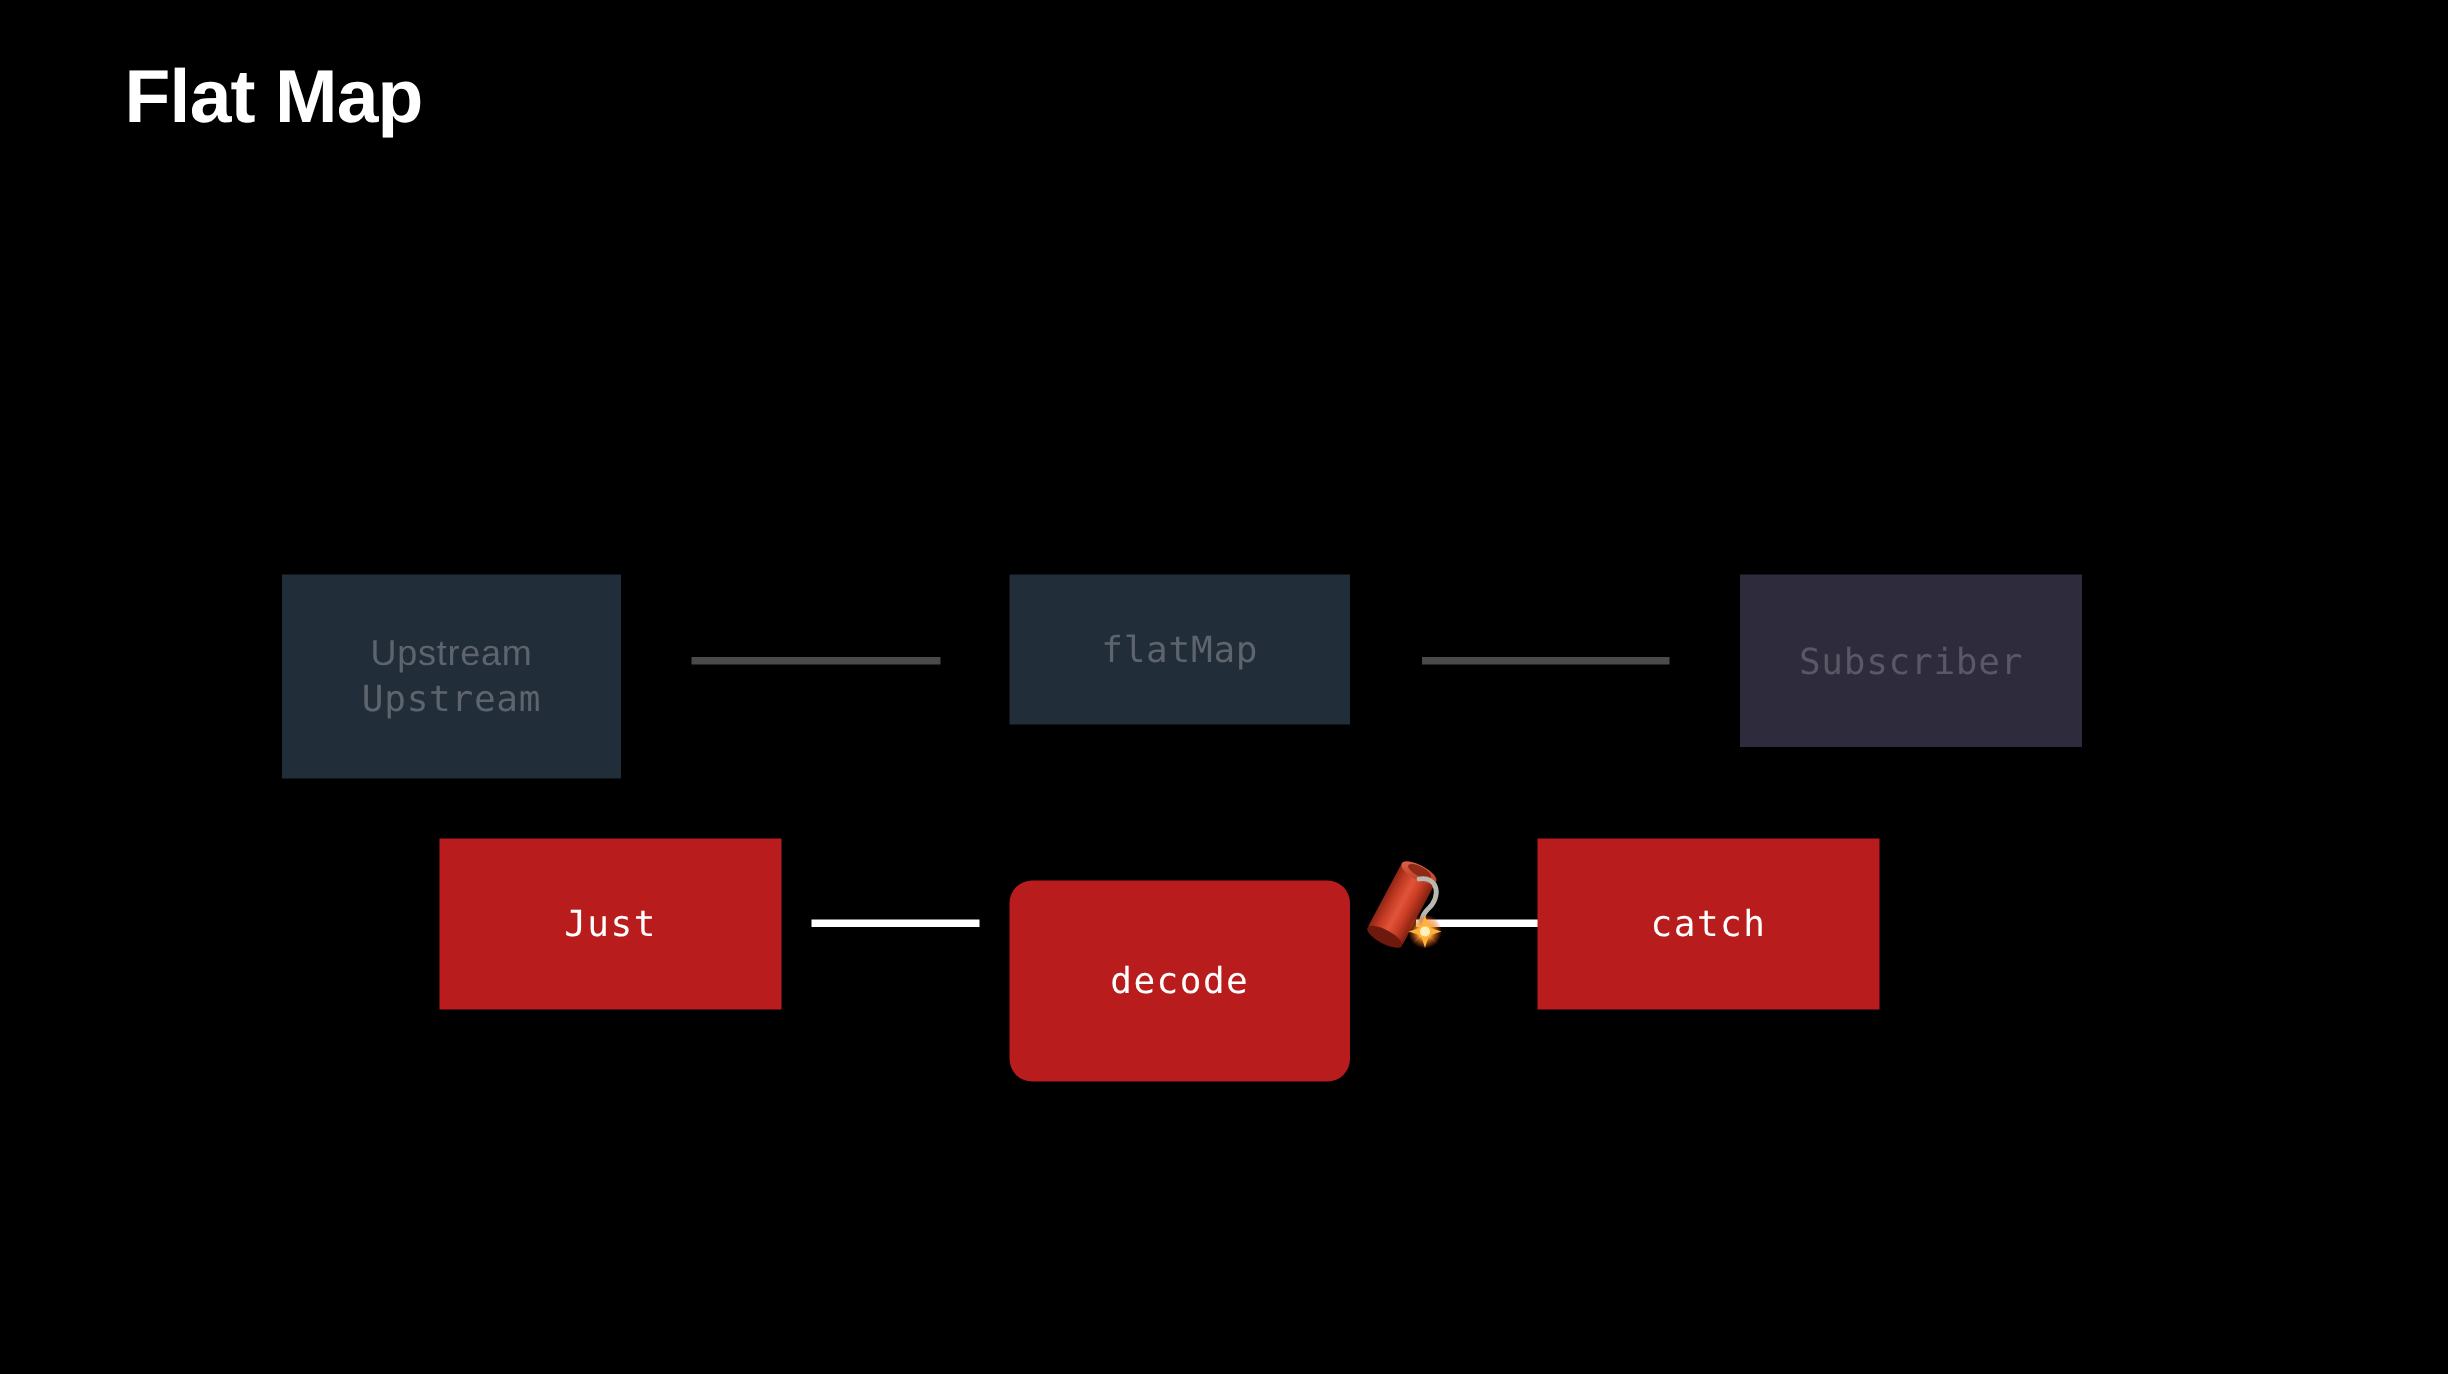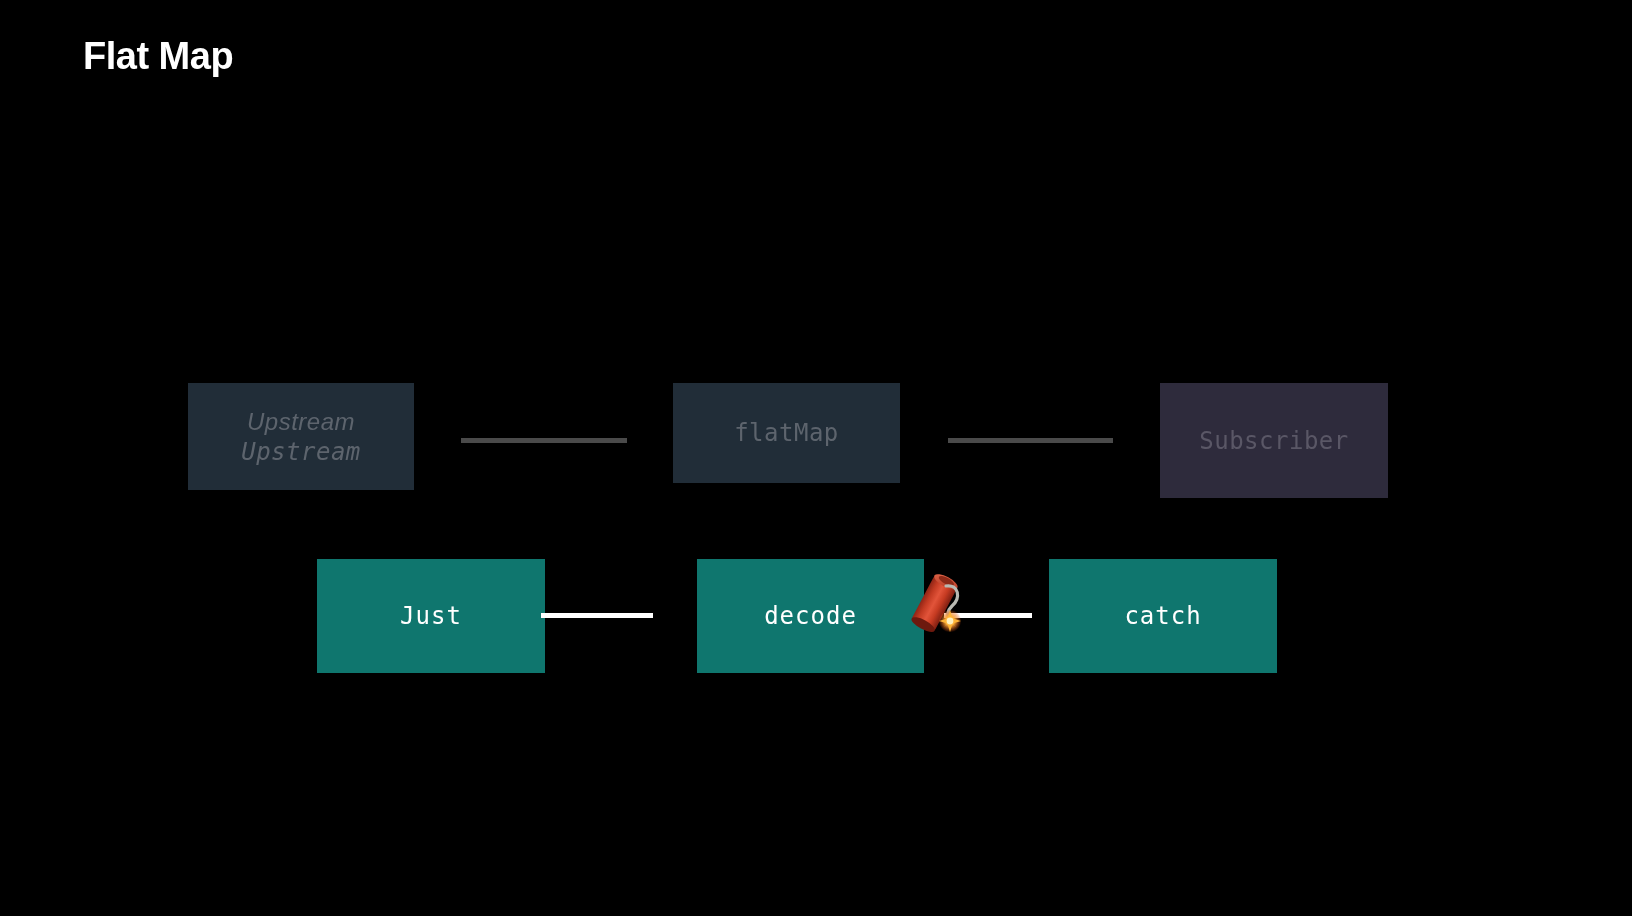--- a/index.html
+++ b/index.html
@@ -18,21 +18,21 @@
     background: #000000;
     font-family: "Liberation Sans", sans-serif;
   }
 
   
   #slide-title {
     position: absolute;
     left: 83px;
     top: 34px;
     font-family: "Liberation Sans", sans-serif;
-    font-size: 38px;
+    font-size: 50px;
     font-weight: bold;
     letter-spacing: -0.5px;
     color: #ffffff;
     line-height: 1.2;
     white-space: nowrap;
   }
 
   
   .node {
     position: absolute;
@@ -62,22 +62,21 @@
   .node-dim .node-label.sans {
     font-family: "Liberation Sans", sans-serif;
     letter-spacing: 0.5px;
   }
   .node-dim.node-subscriber .node-label {
     color: #5a5766;
   }
 
   
   .node-active {
-    background: #0f766e;
-    margin-left: 24px;
+    background: #b91c1c;
   }
   .node-active .node-label {
     font-family: "DejaVu Sans Mono", "Liberation Mono", monospace;
     color: #ffffff;
     font-size: 24px;
     letter-spacing: 1px;
     line-height: 30px;
   }
 
   
@@ -98,21 +97,21 @@
   }
   #bomb svg { display: block; width: 100%; height: 100%; }
 </style>
 </head>
 <body>
 
 <div id="slide">
 
   <div id="slide-title">Flat Map</div>
 
-  <div class="node node-dim" style="left:188px; top:383px; width:226px; height:107px;font-style:italic;">
+  <div class="node node-dim" style="left:188px; top:383px; width:226px; height:136px;">
     <span class="node-label sans">Upstream</span>
     <span class="node-label mono">Upstream</span>
   </div>
 
   <div class="connector connector-dim" style="left:461px; top:438px; width:166px;"></div>
 
   <div class="node node-dim" style="left:673px; top:383px; width:227px; height:100px;">
     <span class="node-label mono">flatMap</span>
   </div>
 
@@ -121,21 +120,21 @@
   <div class="node node-dim node-subscriber" style="left:1160px; top:383px; width:228px; height:115px;">
     <span class="node-label mono">Subscriber</span>
   </div>
 
   <div class="node node-active" style="left:293px; top:559px; width:228px; height:114px;">
     <span class="node-label">Just</span>
   </div>
 
   <div class="connector connector-bright" style="left:541px; top:613px; width:112px;"></div>
 
-  <div class="node node-active" style="left:673px; top:559px; width:227px; height:114px;">
+  <div class="node node-active" style="left:673px; top:587px; width:227px; height:134px;border-radius:15px;">
     <span class="node-label">decode</span>
   </div>
 
   <div class="connector connector-bright" style="left:944px; top:613px; width:88px;"></div>
 
   <div id="bomb">
     <svg viewBox="0 0 62 72" xmlns="http://www.w3.org/2000/svg">
       <defs>
         <linearGradient id="stickGrad" x1="0" y1="0" x2="1" y2="0">
           <stop offset="0%" stop-color="#8f2516"></stop>

